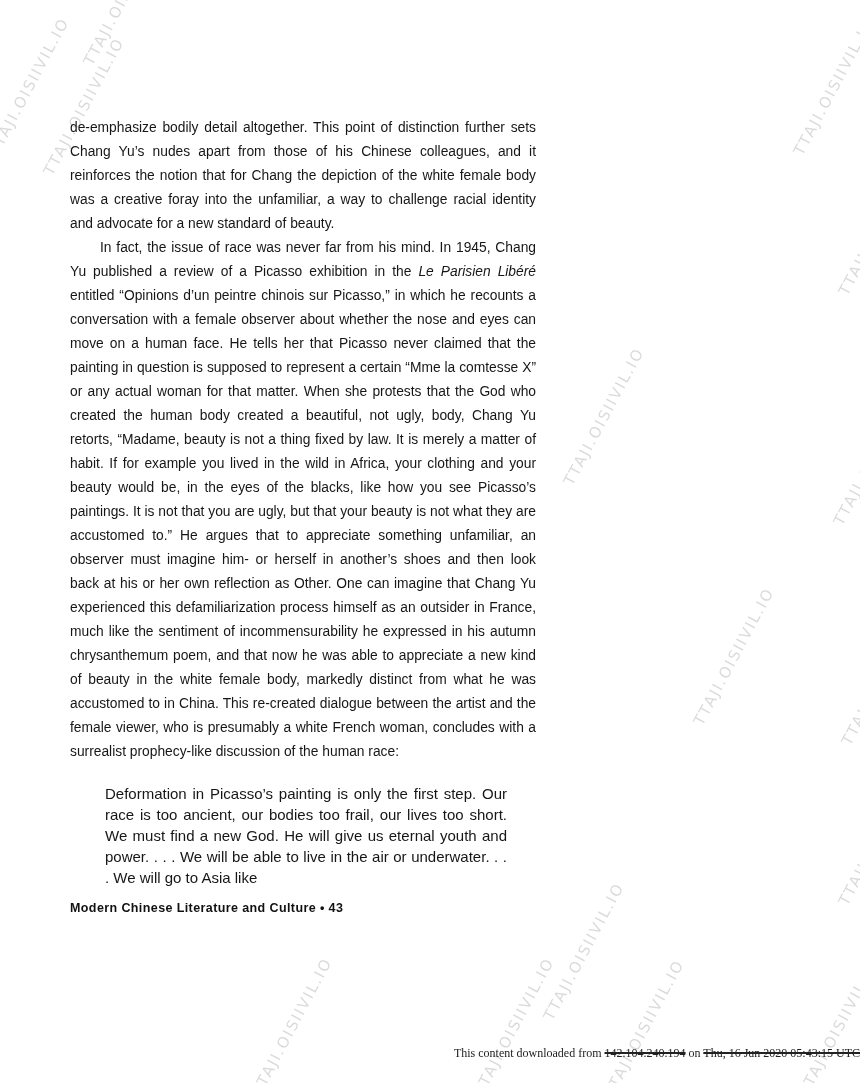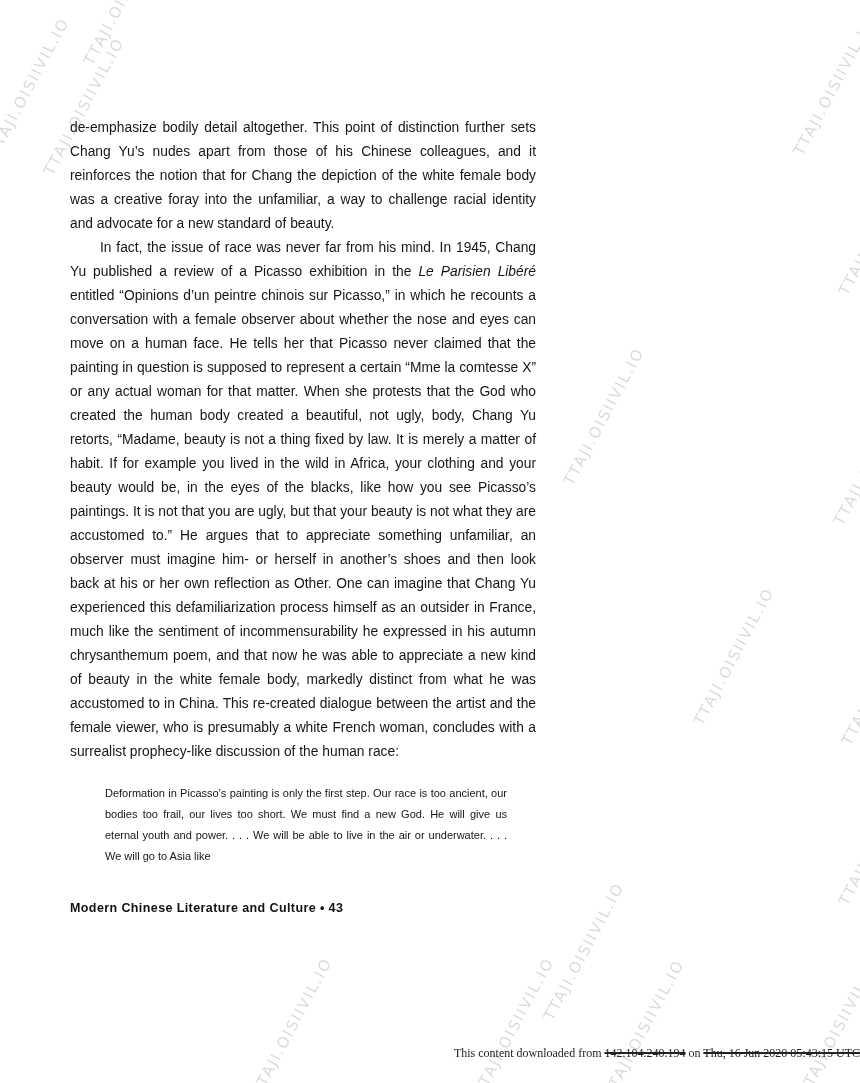--- a/index.html
+++ b/index.html
@@ -33,21 +33,21 @@
     text-align: justify;
     font-size: 13.8px;
     line-height: 24px;
   }
   .para { margin: 0; }
   .para.indent { text-indent: 30px; }
   .para em { }
   .block-quote {
     margin: 19px 16px 0 35px;
     width: 402px;
-    font-size: 11px;
+    font-size: 15px;
     line-height: 21px;
     text-align: justify;
   }
   .running-footer {
     position: absolute;
     left: 70px;
     top: 901px;
     width: 720px;
     text-align: left;
     font-weight: bold;

